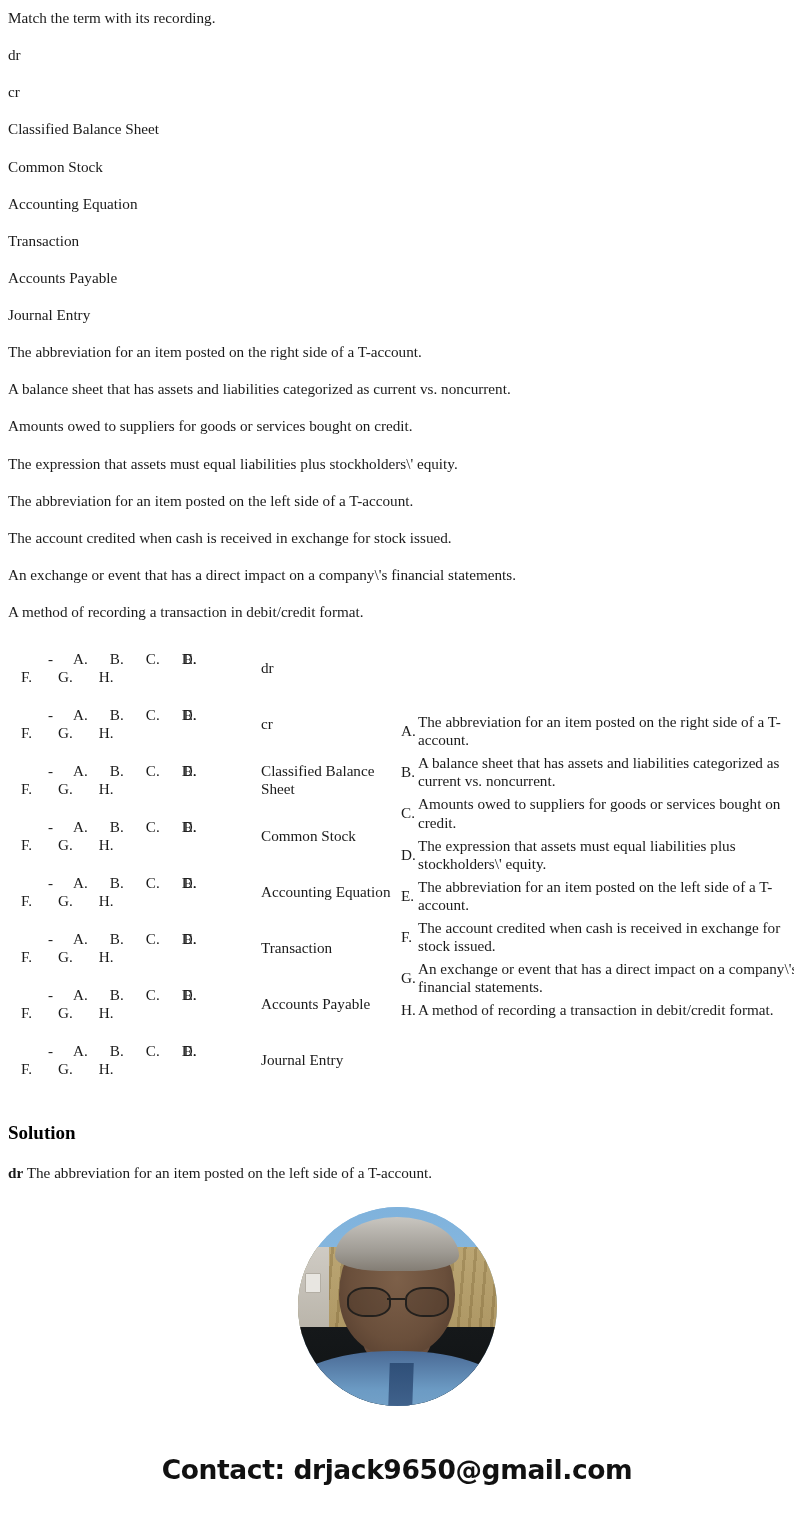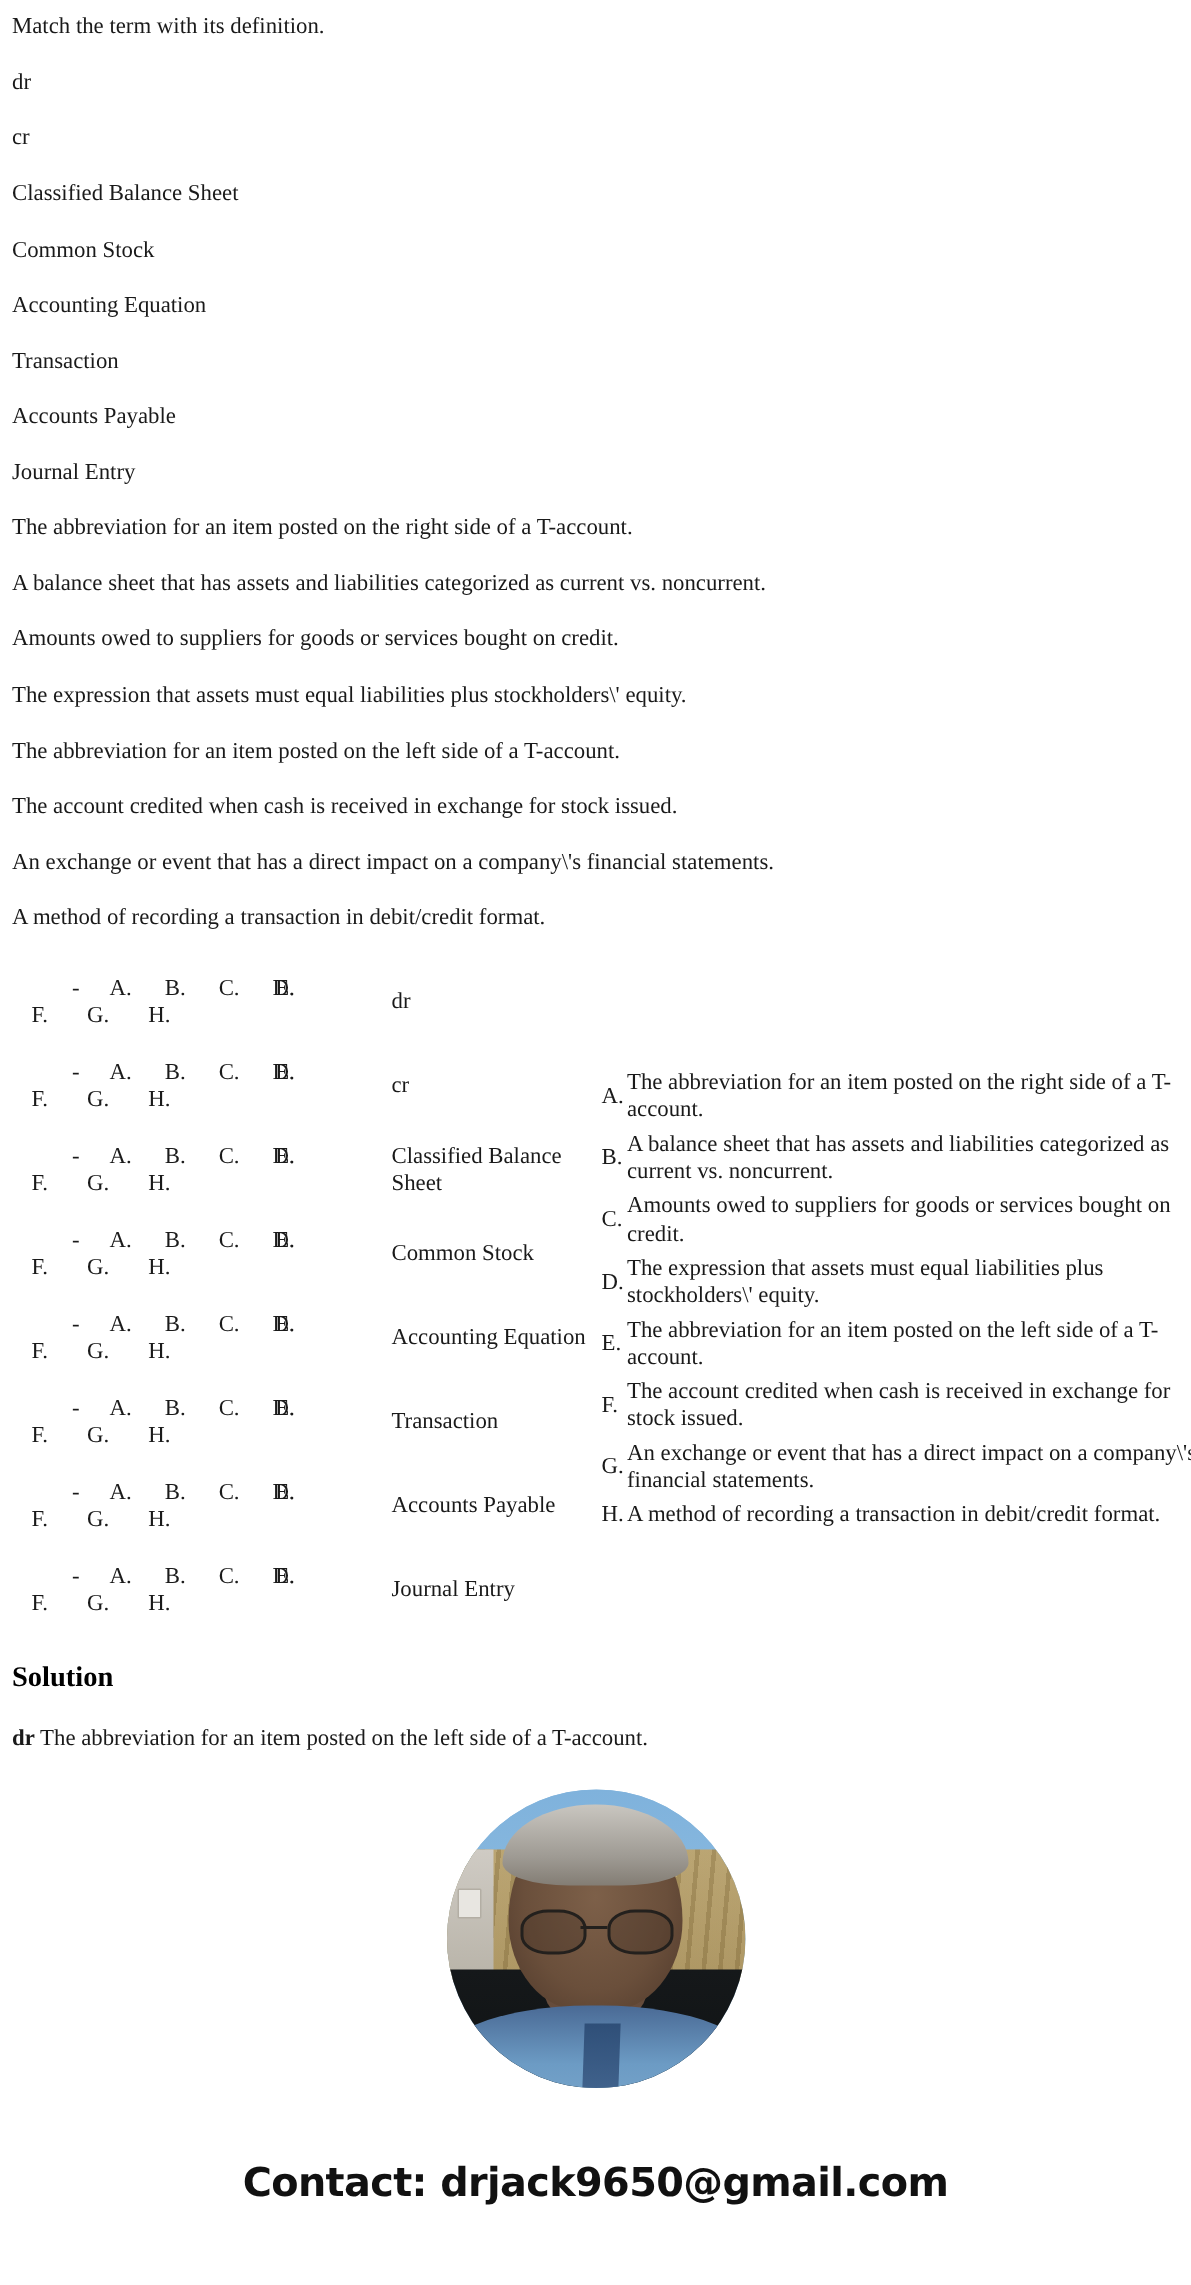--- a/index.html
+++ b/index.html
@@ -104,21 +104,21 @@
   .def-text {
     font-size: 15.2px;
     line-height: 1.19;
     color: #1a1a1a;
   }
 
   
   .solution-heading {
     font-size: 19px;
     font-weight: bold;
-    margin: 20px 0 20px 0;
+    margin: 34px 0 20px 0;
     color: #000;
   }
   .solution-line {
     font-size: 15.2px;
     line-height: 1.2;
     margin: 0;
     color: #1a1a1a;
   }
   .solution-line b { font-weight: bold; }
 
@@ -215,21 +215,21 @@
   .footer-line-2 {
     font-size: 26.5px;
     letter-spacing: -0.4px;
   }
 </style>
 </head>
 <body>
 
 <div class="page">
 
-  <p class="para first">Match the term with its definition.</p>
+  <p class="para first">Match the term with its recording.</p>
 
   <p class="para">dr</p>
   <p class="para">cr</p>
   <p class="para">Classified Balance Sheet</p>
   <p class="para">Common Stock</p>
   <p class="para">Accounting Equation</p>
   <p class="para">Transaction</p>
   <p class="para">Accounts Payable</p>
   <p class="para">Journal Entry</p>
 

